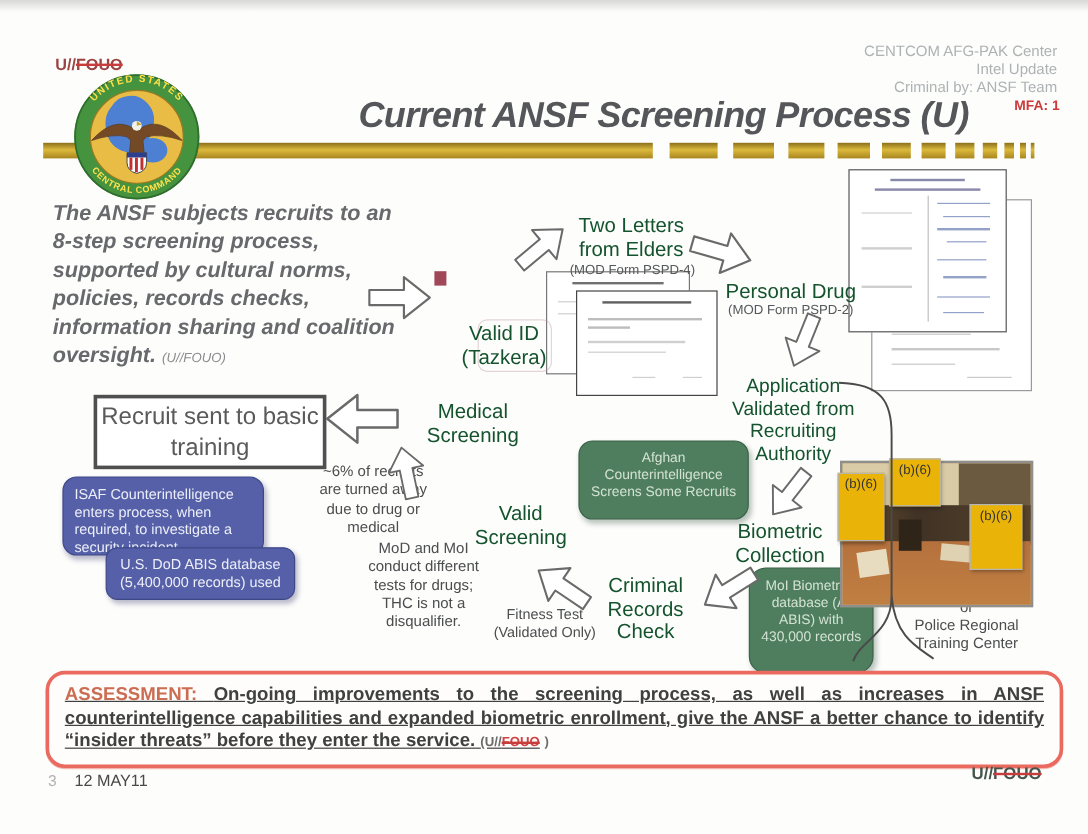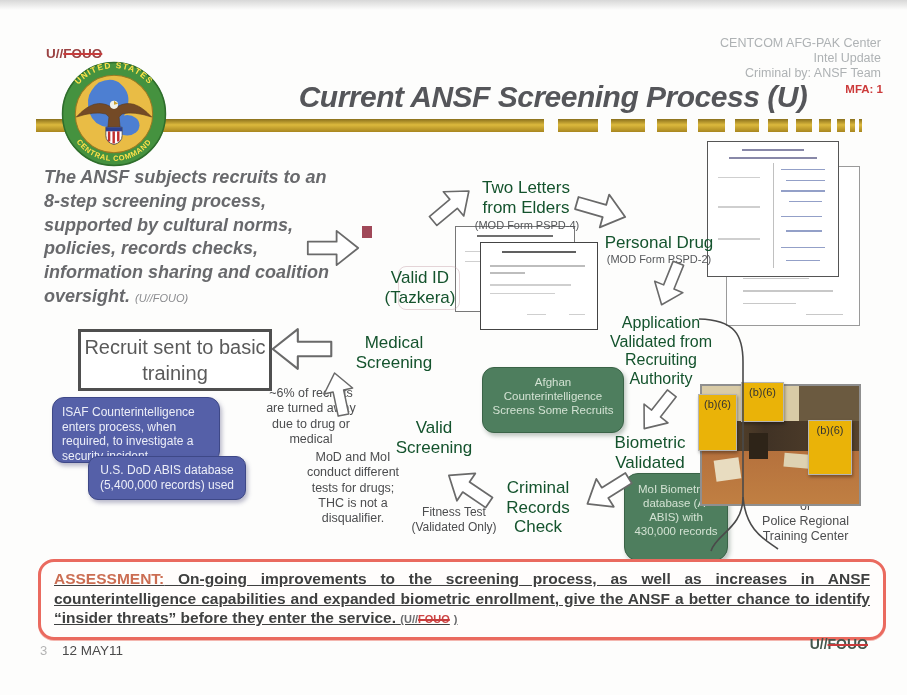--- a/index.html
+++ b/index.html
@@ -168,21 +168,21 @@
 
   <div class="abs lbl" style="left:370px;top:228px;width:100px;margin-top:40px;">
     <div>Valid ID</div>
     <div>(Tazkera)</div>
   </div>
   <div class="abs lbl" style="left:475px;top:178px;width:102px;">Two Letters from Elders</div>
   <div class="abs sub" style="left:462px;top:219px;width:130px;">(MOD Form PSPD-4)</div>
   <div class="abs lbl" style="left:600px;top:233px;width:118px;">Personal Drug</div>
   <div class="abs sub" style="left:598px;top:253px;width:122px;">(MOD Form PSPD-2)</div>
   <div class="abs lbl" style="left:600px;top:314px;width:122px;font-size:16px;">Application Validated from Recruiting Authority</div>
-  <div class="abs lbl" style="left:590px;top:433px;width:120px;">Biometric Validated</div>
+  <div class="abs lbl" style="left:590px;top:433px;width:120px;">Biometric Collection</div>
   <div class="abs lbl" style="left:492px;top:478px;width:92px;">Criminal Records Check</div>
   <div class="abs lbl" style="left:390px;top:418px;width:88px;">Valid Screening</div>
   <div class="abs lbl" style="left:348px;top:333px;width:92px;">Medical Screening</div>
 
   <div class="abs note" style="left:408px;top:505px;width:92px;font-size:12px;">Fitness Test (Validated Only)</div>
   <div class="abs note" style="left:265px;top:386px;width:92px;">~6% of recruits are turned away due to drug or medical</div>
   <div class="abs note" style="left:300px;top:450px;width:106px;">MoD and MoI conduct different tests for drugs; THC is not a disqualifier.</div>
   <div class="abs note" style="left:748px;top:468px;width:115px;">
     <div>Occurs at</div>
     <div>ANAREC</div>

